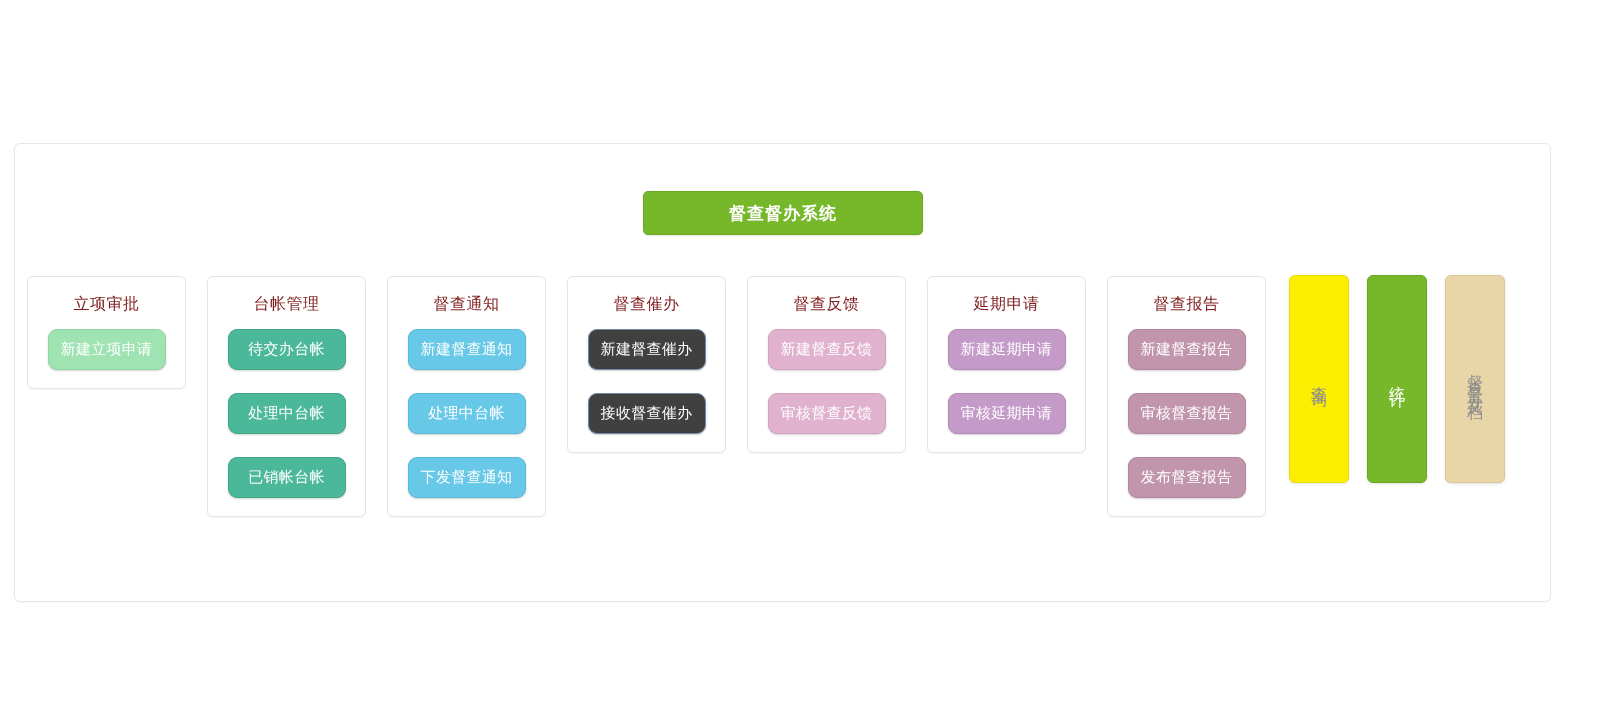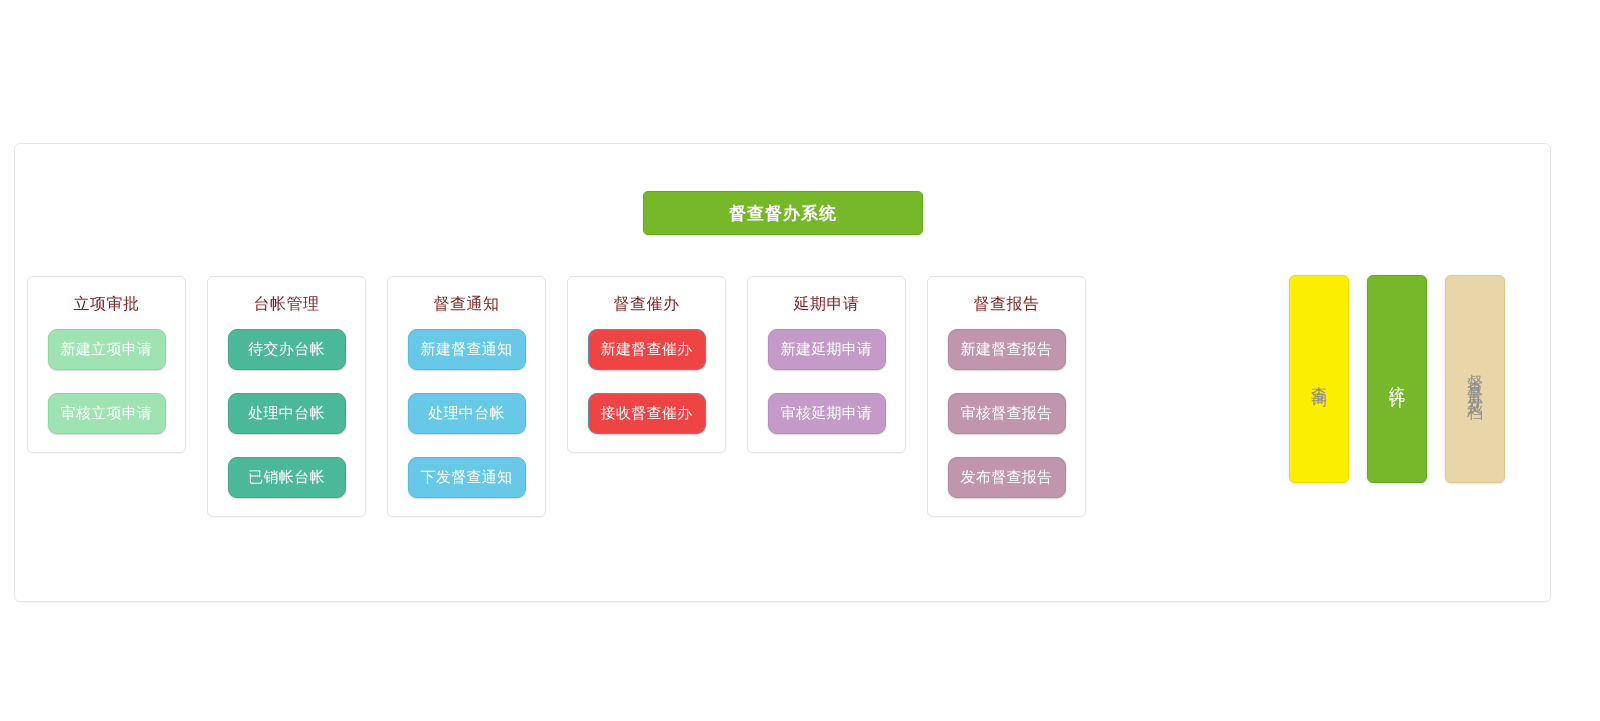--- a/index.html
+++ b/index.html
@@ -92,21 +92,21 @@
     margin-bottom: 23px;
     box-shadow: 0 1px 2px rgba(0,0,0,0.18);
     white-space: nowrap;
   }
   .card-btn:last-child { margin-bottom: 0; }
 
   
   .pal-lightgreen { background: #9fe3b2; border: 1px solid #8ed5a2; }
   .pal-teal       { background: #4cb89a; border: 1px solid #3fa88b; }
   .pal-skyblue    { background: #68c8e8; border: 1px solid #57b9da; }
-  .pal-slate      { background: #ef4444; border: 1px solid #6f88aa; }
+  .pal-slate      { background: #404040; border: 1px solid #6f88aa; }
   .pal-pink       { background: #e0b2cd; border: 1px solid #d2a1be; }
   .pal-purple     { background: #c49ac8; border: 1px solid #b48bb9; }
   .pal-mauve      { background: #c195ab; border: 1px solid #b2869d; }
 
   
   .side-panels {
     position: absolute;
     left: 1274px;
     top: 131px;
     display: flex;
@@ -148,40 +148,44 @@
 <div id="app-root">
 
   <div class="outer-panel">
 
     <div class="system-title">督查督办系统</div>
 
     <div class="cards-row">
         <div class="card">
           <div class="card-title">立项审批</div>
           <div class="card-btn pal-lightgreen">新建立项申请</div>
-          <div class="card-btn pal-lightgreen">审核立项申请</div>
         </div>
         <div class="card">
           <div class="card-title">台帐管理</div>
           <div class="card-btn pal-teal">待交办台帐</div>
           <div class="card-btn pal-teal">处理中台帐</div>
           <div class="card-btn pal-teal">已销帐台帐</div>
         </div>
         <div class="card">
           <div class="card-title">督查通知</div>
           <div class="card-btn pal-skyblue">新建督查通知</div>
           <div class="card-btn pal-skyblue">处理中台帐</div>
           <div class="card-btn pal-skyblue">下发督查通知</div>
         </div>
         <div class="card">
           <div class="card-title">督查催办</div>
           <div class="card-btn pal-slate">新建督查催办</div>
           <div class="card-btn pal-slate">接收督查催办</div>
         </div>
         <div class="card">
+          <div class="card-title">督查反馈</div>
+          <div class="card-btn pal-pink">新建督查反馈</div>
+          <div class="card-btn pal-pink">审核督查反馈</div>
+        </div>
+        <div class="card">
           <div class="card-title">延期申请</div>
           <div class="card-btn pal-purple">新建延期申请</div>
           <div class="card-btn pal-purple">审核延期申请</div>
         </div>
         <div class="card">
           <div class="card-title">督查报告</div>
           <div class="card-btn pal-mauve">新建督查报告</div>
           <div class="card-btn pal-mauve">审核督查报告</div>
           <div class="card-btn pal-mauve">发布督查报告</div>
         </div>

